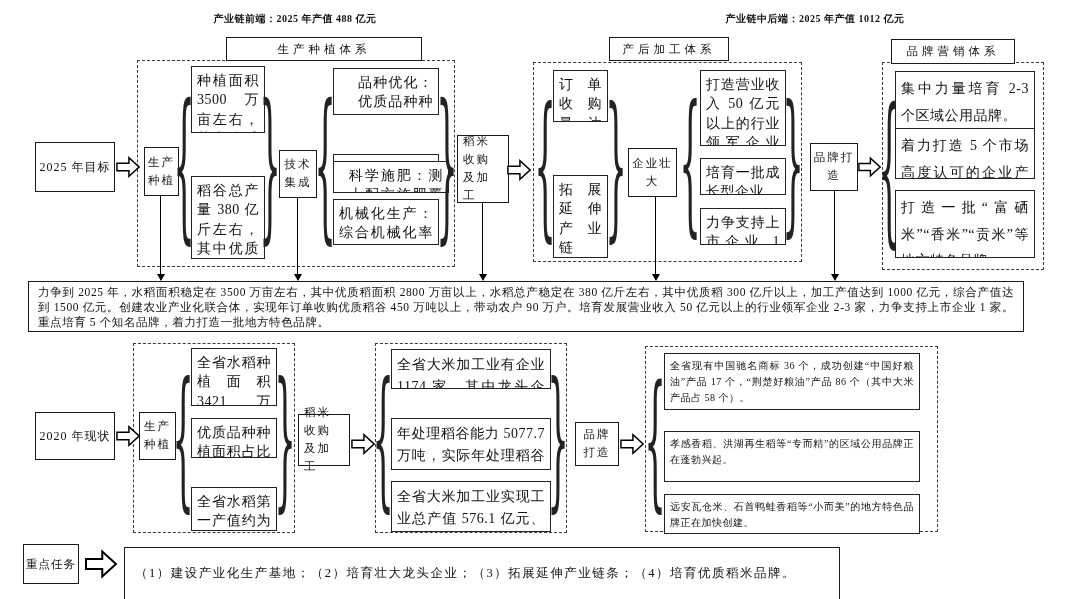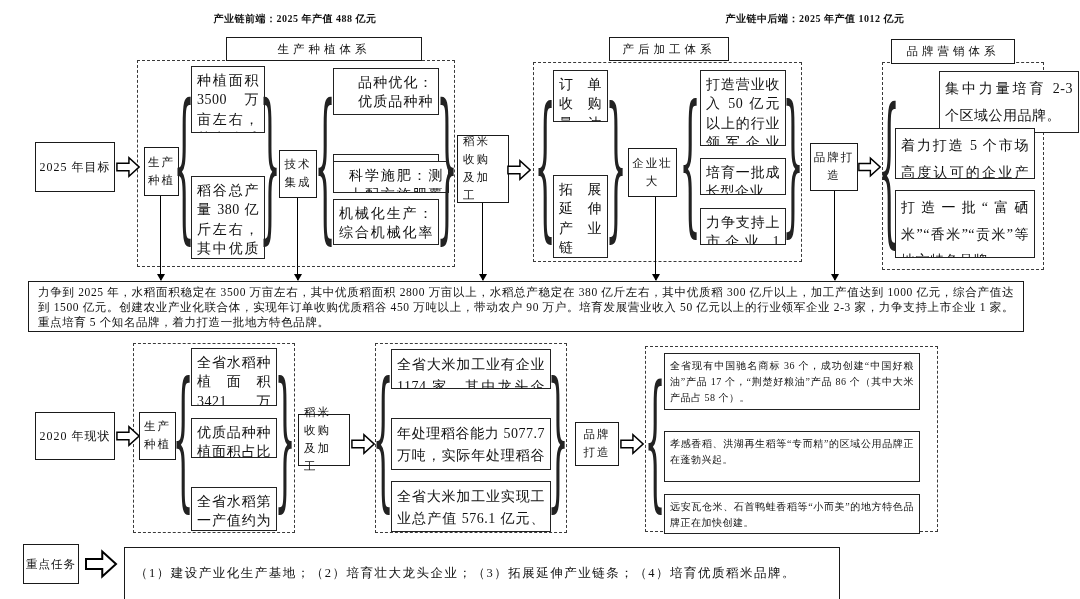--- a/index.html
+++ b/index.html
@@ -83,21 +83,21 @@
   <div class="abs detail" style="left:700px;top:70px;width:86px;height:76px;">打造营业收入 50 亿元以上的行业领军企业 2-3 家。</div>
   <div class="abs detail" style="left:700px;top:158px;width:86px;height:37px;">培育一批成长型企业。</div>
   <div class="abs detail" style="left:700px;top:208px;width:86px;height:37px;">力争支持上市企业 1 家。</div>
   <div class="abs brace brace-r" style="left:787px;top:68px;height:185px;--sy:4.5;"></div>
 
   <div class="abs stage" style="left:810px;top:143px;width:48px;height:48px;">品牌打造</div>
   <svg class="abs barrow" style="left:858px;top:155px;" width="23" height="24" viewBox="0 0 26 24">
       <path d="M1 8h13V2l11 10-11 10v-6H1z" fill="#fff" stroke="#000" stroke-width="1.6"></path>
     </svg>
   <div class="abs brace brace-l" style="left:883px;top:68px;height:196px;--sy:4.8;"></div>
-  <div class="abs detail" style="left:895px;top:71px;width:140px;height:62px;line-height:1.9;margin-left:44px;">集中力量培育 2-3 个区域公用品牌。</div>
+  <div class="abs detail" style="left:895px;top:71px;width:140px;height:62px;line-height:1.9;">集中力量培育 2-3 个区域公用品牌。</div>
   <div class="abs detail" style="left:895px;top:128px;width:140px;height:51px;line-height:1.9;">着力打造 5 个市场高度认可的企业产品品牌。</div>
   <div class="abs detail" style="left:895px;top:190px;width:140px;height:68px;line-height:1.9;">打造一批“富硒米”“香米”“贡米”等地方特色品牌。</div>
 
   <div class="abs varrow" style="left:160px;top:196px;height:84px;"></div>
   <div class="abs varrow" style="left:297px;top:198px;height:82px;"></div>
   <div class="abs varrow" style="left:482px;top:203px;height:77px;"></div>
   <div class="abs varrow" style="left:655px;top:197px;height:83px;"></div>
   <div class="abs varrow" style="left:834px;top:191px;height:89px;"></div>
 
   <div class="abs band" style="left:28px;top:281px;width:996px;height:51px;">力争到 2025 年，水稻面积稳定在 3500 万亩左右，其中优质稻面积 2800 万亩以上，水稻总产稳定在 380 亿斤左右，其中优质稻 300 亿斤以上，加工产值达到 1000 亿元，综合产值达到 1500 亿元。创建农业产业化联合体，实现年订单收购优质稻谷 450 万吨以上，带动农户 90 万户。培育发展营业收入 50 亿元以上的行业领军企业 2-3 家，力争支持上市企业 1 家。重点培育 5 个知名品牌，着力打造一批地方特色品牌。</div>

